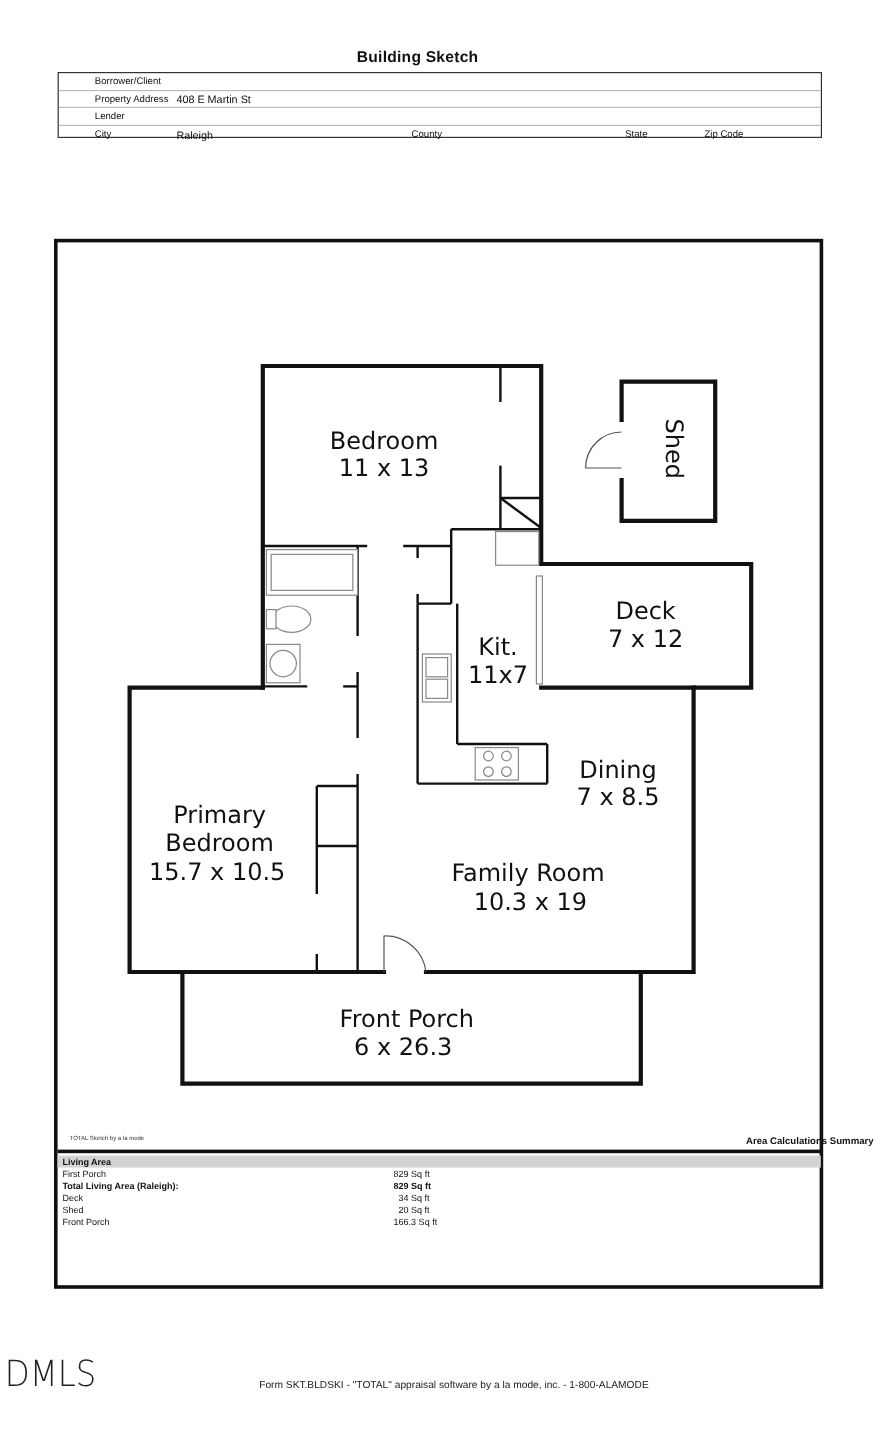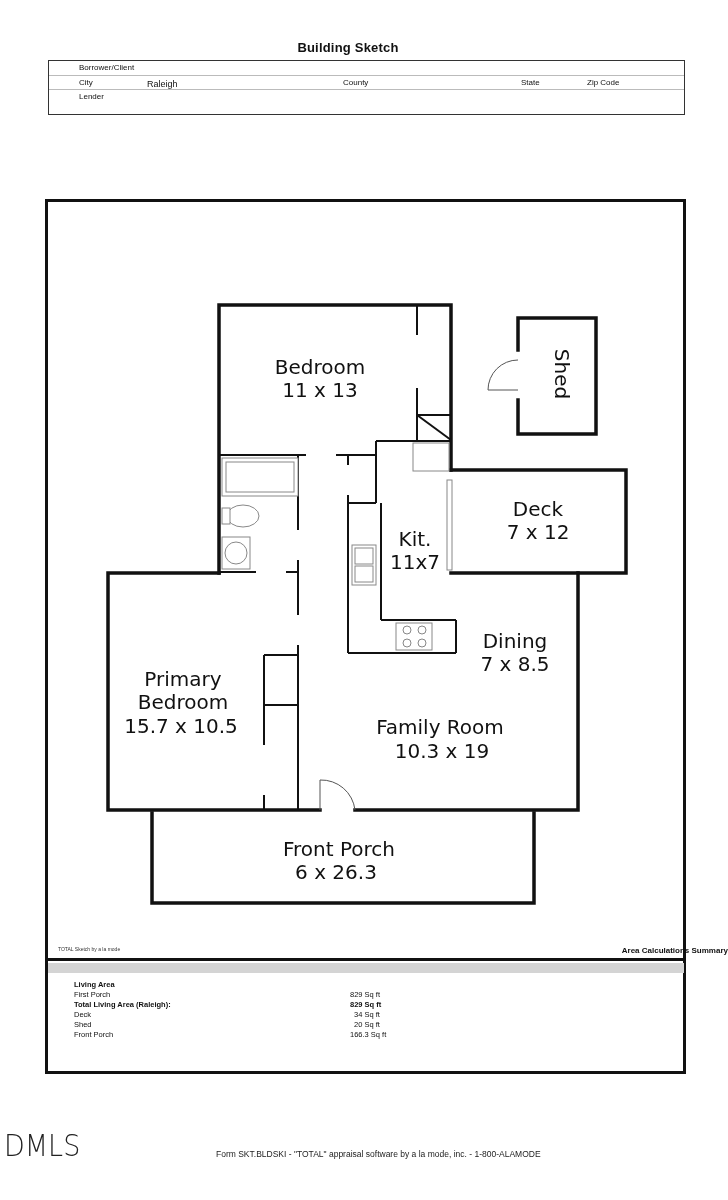--- a/index.html
+++ b/index.html
@@ -11,44 +11,48 @@
   .hrow span{position:absolute;top:2px;white-space:nowrap;padding-left:28px;}
   .hval{font-size:9px;}
   .frame{position:absolute;left:45px;top:199px;width:641px;height:875px;border:3px solid #111;box-sizing:border-box;}
   svg.plan{position:absolute;left:0;top:0;}
   .lbl{font-family:"DejaVu Sans",sans-serif;font-size:20px;fill:#111;}
   .calc{position:absolute;left:48px;top:958px;width:636px;height:113px;border-top:3px solid #111;}
   .calc-title{position:absolute;left:0;top:946px;width:728px;text-align:right;font-size:8px;font-weight:bold;}
   .credit{position:absolute;left:58px;top:946px;font-size:5px;color:#333;}
   .crow{position:relative;height:10px;font-size:7.5px;}
   .crow.sec{background:#d4d4d4;font-weight:bold;}
-  .crow span{position:absolute;top:17px;white-space:nowrap;margin-left:22px;}
+  .crow span{position:absolute;top:1px;white-space:nowrap;}
   .crow .v{left:280px;}
   .crow.bold{font-weight:bold;}
   .dmls{position:absolute;left:4px;top:1128px;font-size:30px;font-weight:100;letter-spacing:0px;color:#222;font-family:"DejaVu Sans",sans-serif;transform:scaleX(0.9);transform-origin:left;}
   .footer{position:absolute;left:216px;top:1149px;font-size:8.5px;color:#222;}
 </style>
 </head>
 <body>
 
 <div class="title">Building Sketch</div>
 
 <div class="hdr">
   <div class="hrow">
     <span style="left:2px">Borrower/Client</span>
   </div>
   <div class="hrow">
+    <span style="left:2px">Property Address</span>
+    <span class="hval" style="left:70px">408 E Martin St</span>
+  </div>
+  <div class="hrow">
+    <span style="left:2px">Lender</span>
+  </div>
+  <div class="hrow">
     <span style="left:2px">City</span>
     <span class="hval" style="left:70px;top:3px">Raleigh</span>
     <span style="left:266px">County</span>
     <span style="left:444px">State</span>
     <span style="left:510px">Zip Code</span>
-  </div>
-  <div class="hrow">
-    <span style="left:2px">Lender</span>
   </div>
 </div>
 
 <div class="frame"></div>
 
 <svg class="plan" width="728" height="960">
   <g stroke="#111" stroke-width="3.5" fill="none" stroke-linecap="square">
 
     <polyline points="219,573 219,305 451,305 451,470"></polyline>
 

